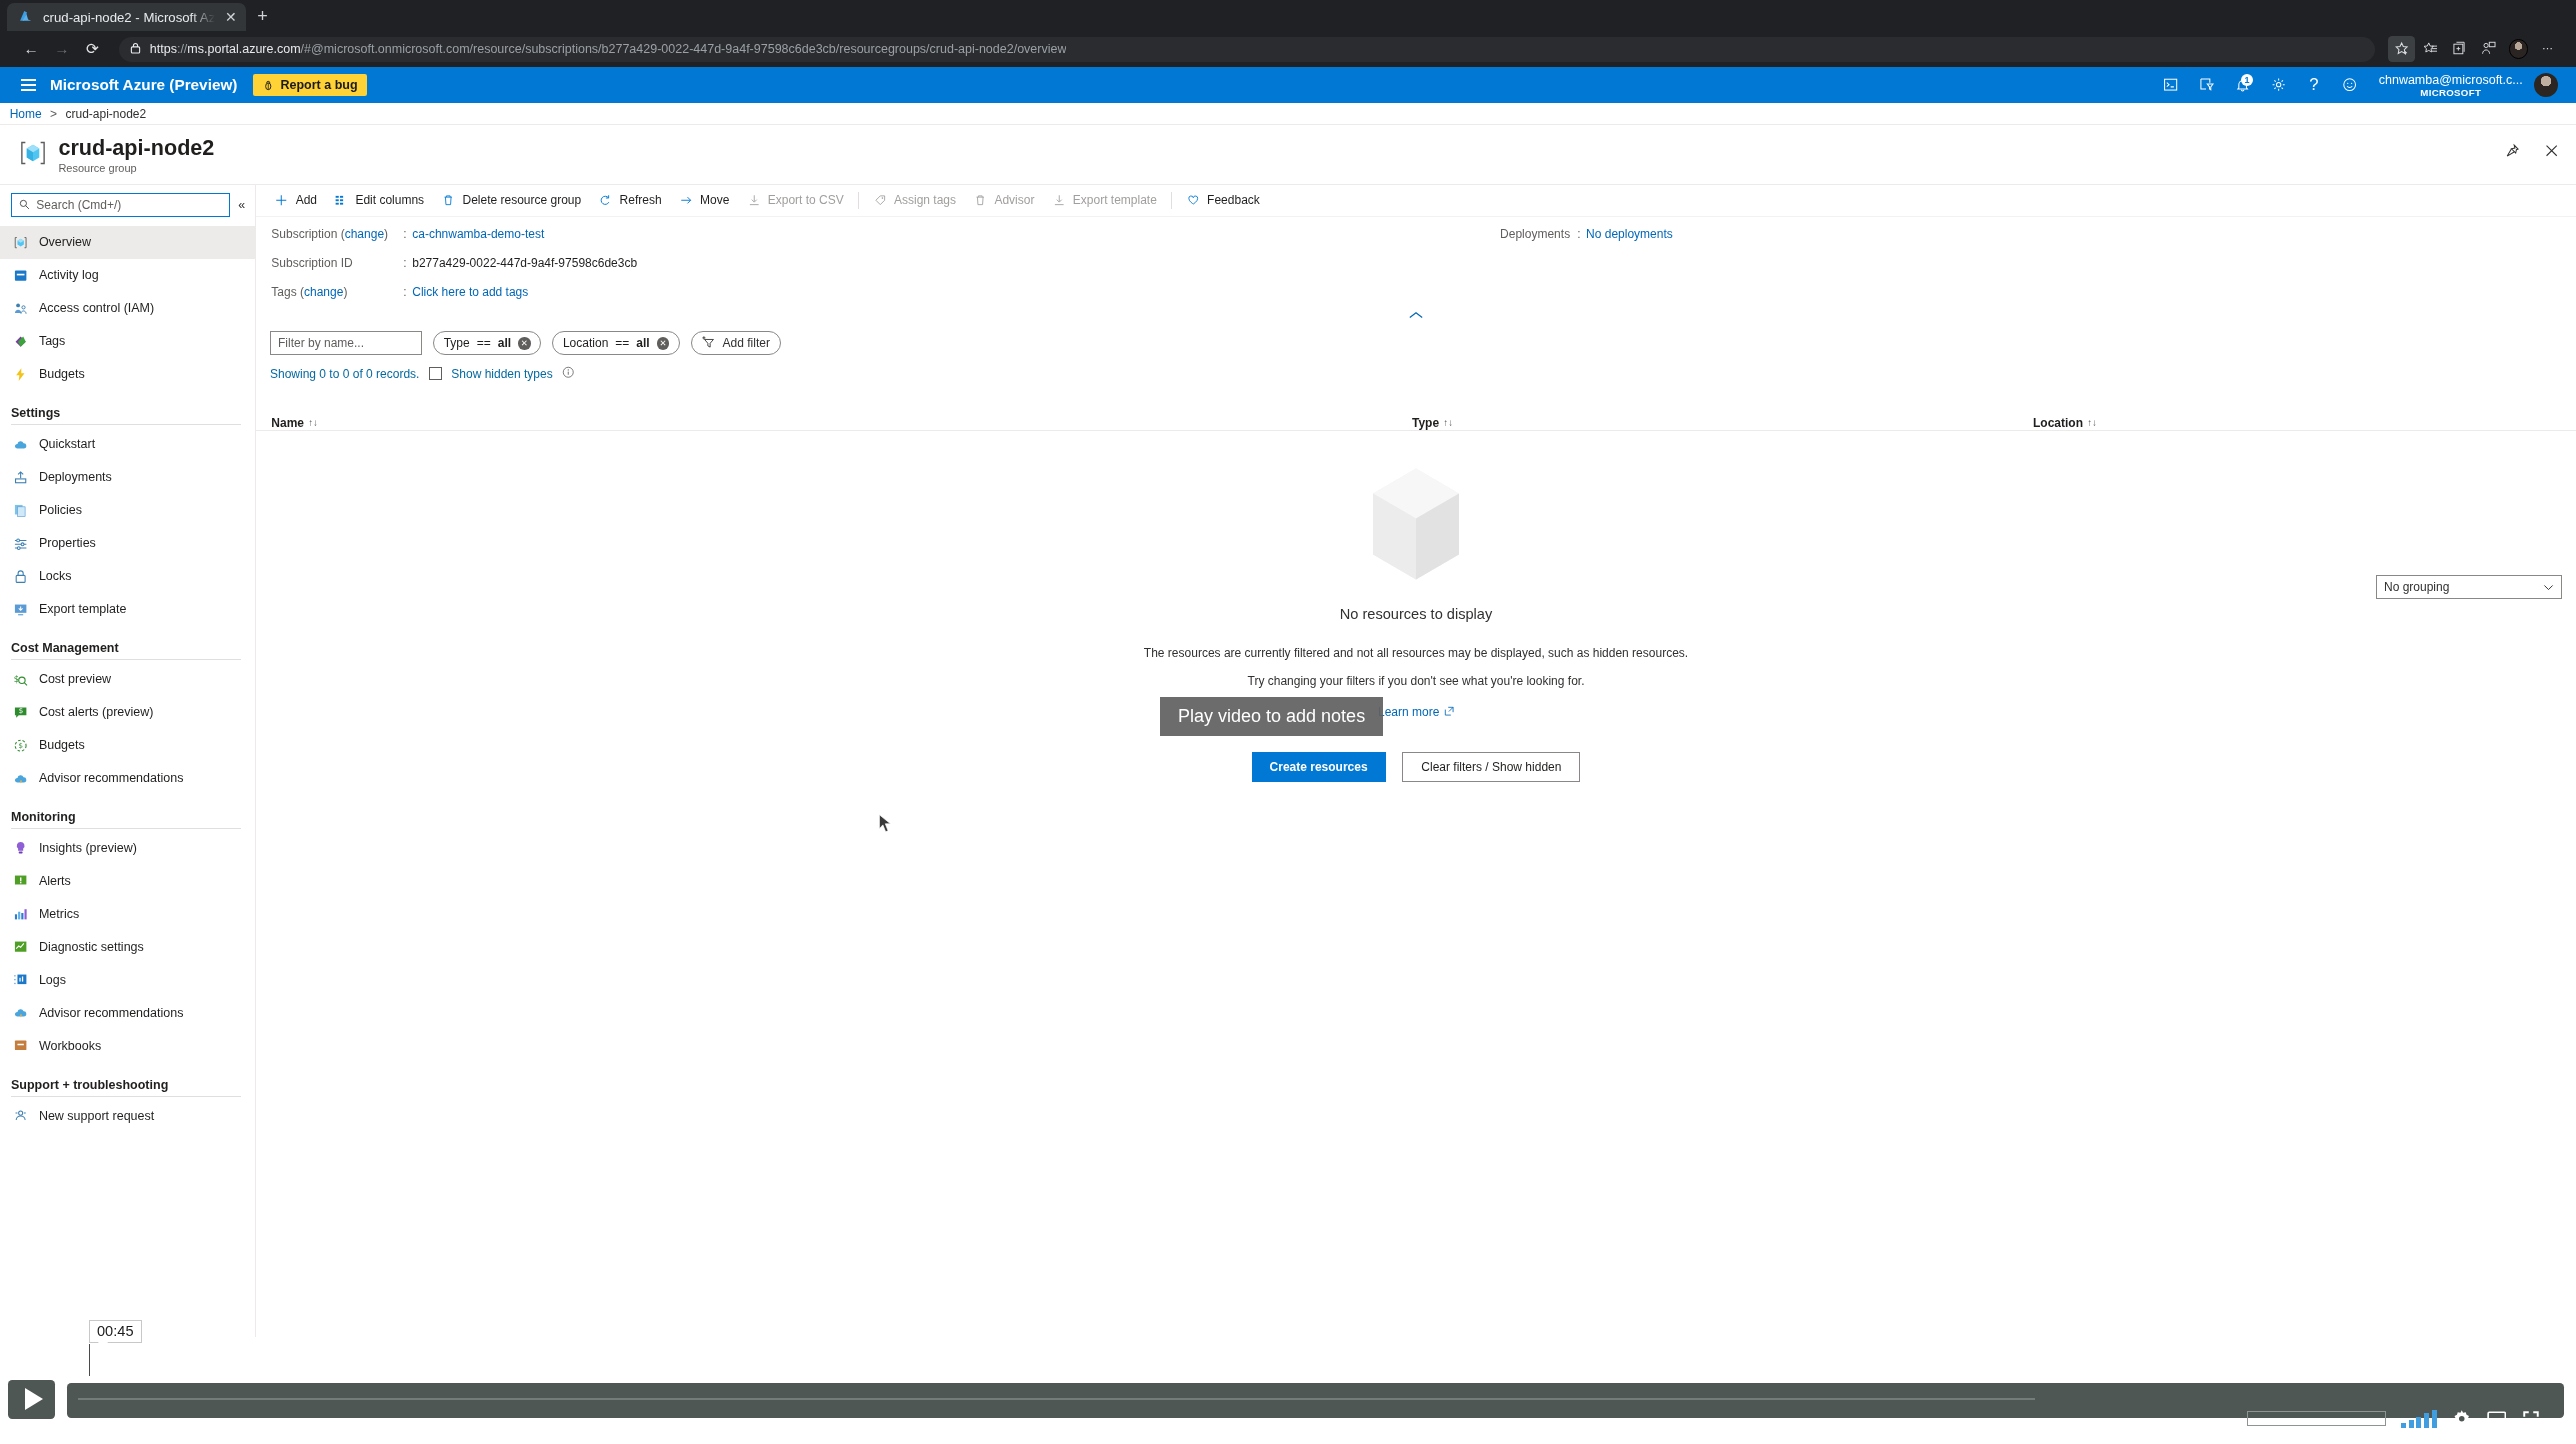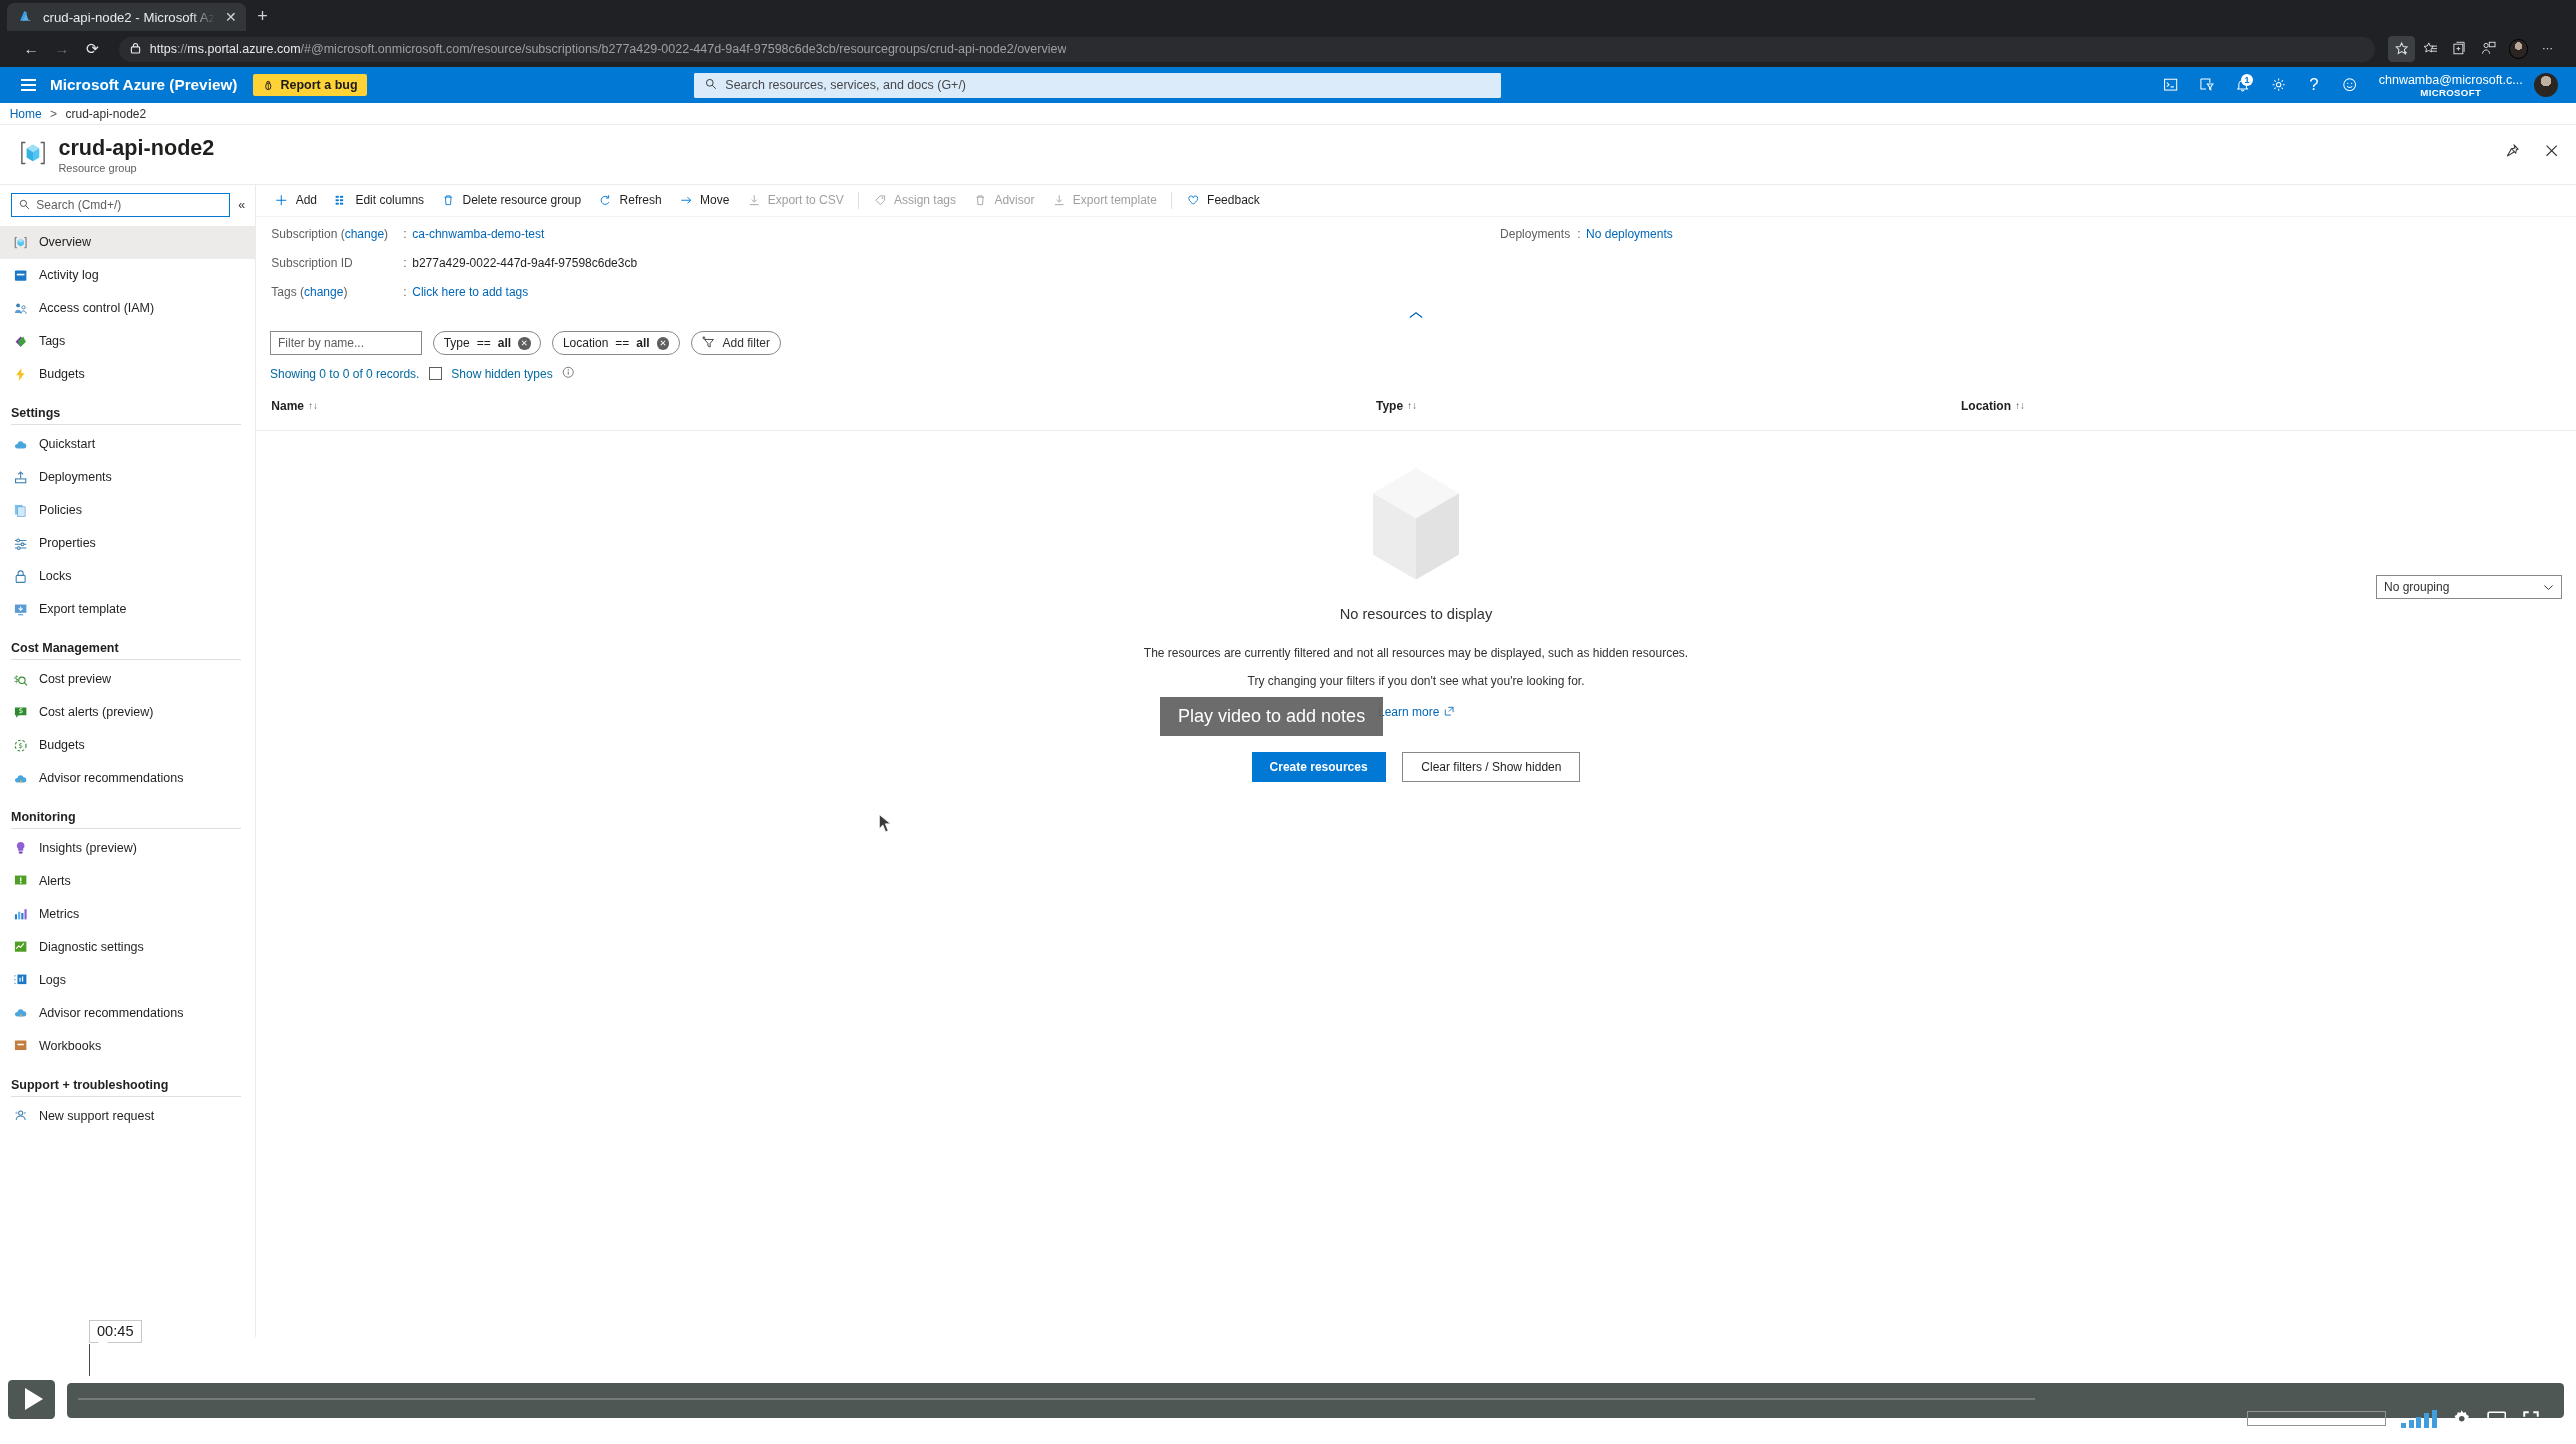--- a/index.html
+++ b/index.html
@@ -228,23 +228,23 @@
   .info-ico { color: #605e5c; font-size: 11px; }
 
   .grouping-select {
     position: absolute; right: 14px; top: 390px;
     width: 186px; height: 24px; border: 0.7px solid #8a8886;
     display: flex; align-items: center; justify-content: space-between;
     padding: 0 7px; font-size: 12px; color: #323130; background: #fff; cursor: pointer;
   }
 
   .table-head {
-    display: flex; align-items: flex-start; height: 32px;
+    display: flex; align-items: flex-end; height: 32px;
     margin-top: 18px; border-bottom: 0.7px solid #edebe9;
-    font-size: 12px; font-weight: bold; color: #201f1e;
+    font-size: 12px; font-weight: bold; color: #201f1e; gap: 36px;
   }
   .th { display: flex; align-items: center; gap: 4.2px; }
   .th .sortico { font-size: 9.7px; color: #605e5c; font-weight: normal; }
   .th.name { padding-left: 15.3px; width: 1120px; flex: 0 0 1120px; }
   .th.type { width: 585px; flex: 0 0 585px; }
   .th.loc { flex: 1 1 auto; }
 
   .empty-state {
     margin-top: 32px; display: flex; flex-direction: column;
     align-items: center; text-align: center;
@@ -397,29 +397,20 @@
     </span>
   <span class="azure-brand">Microsoft Azure (Preview)</span>
   <span class="report-bug">
     <svg width="12.5" height="12.5" viewBox="0 0 24 24">
         <ellipse cx="12" cy="14" rx="5" ry="6.5" fill="none" stroke="#1b1b1b" stroke-width="1.8"></ellipse>
         <path d="M9 7.5a3 3 0 016 0" fill="none" stroke="#1b1b1b" stroke-width="1.8"></path>
         <path d="M12 8v12" stroke="#1b1b1b" stroke-width="1.5"></path>
       </svg>
     <span>Report a bug</span>
   </span>
-  <div class="azure-search">
-    <span>
-      <svg width="12" height="12" viewBox="0 0 20 20">
-          <circle cx="8" cy="8" r="5.6" fill="none" stroke="#2a2a2a" stroke-width="1.5"></circle>
-          <path d="M12.2 12.2L18 18" stroke="#2a2a2a" stroke-width="1.5"></path>
-        </svg>
-    </span>
-    <input placeholder="Search resources, services, and docs (G+/)" style="">
-  </div>
   <div class="azure-right">
     <span class="az-icon">
       <svg width="15.3" height="15.3" viewBox="0 0 24 24">
           <rect x="2.5" y="3.5" width="19" height="17" fill="none" stroke="#fff" stroke-width="1.6"></rect>
           <path d="M6 9l3.5 3L6 15M12 15.5h5" stroke="#fff" stroke-width="1.6" fill="none"></path>
         </svg>
     </span>
     <span class="az-icon">
       <svg width="15.3" height="15.3" viewBox="0 0 24 24">
           <path d="M3 3h14v6M3 3v16h8" fill="none" stroke="#fff" stroke-width="1.6"></path>

